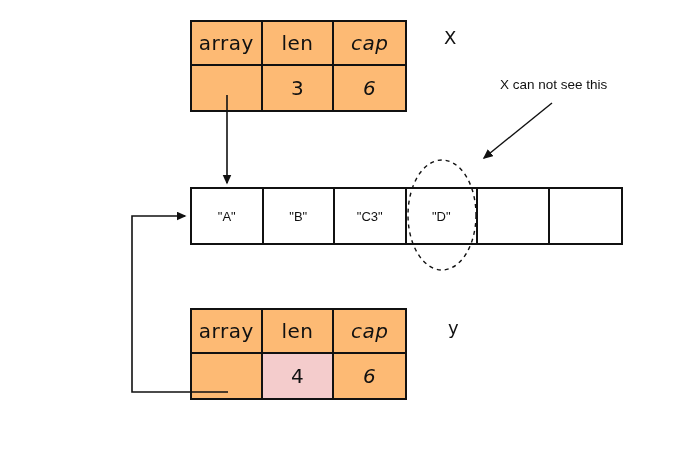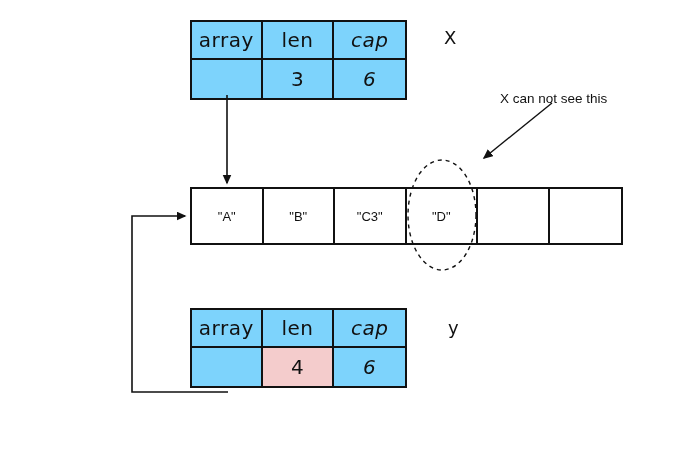--- a/index.html
+++ b/index.html
@@ -11,26 +11,26 @@
     width: 700px;
     height: 453px;
     background: #ffffff;
     overflow: hidden;
   }
 
   
   .slice-table {
     position: absolute;
     width: 217px;
-    height: 80px;
+    height: 92px;
     display: grid;
     grid-template-columns: 72fr 73fr 72fr;
     grid-template-rows: 1fr 1fr;
     border: 2px solid #111;
-    background: #7dd3fc;
+    background: #fdba74;
   }
   .slice-table .cell {
     display: flex;
     align-items: center;
     justify-content: center;
     border-right: 2px solid #111;
     color: #111;
     font-size: 20px;
     letter-spacing: 0.5px;
   }
@@ -62,21 +62,21 @@
   .backing-array .acell.last { border-right: none; }
 
   .var-label {
     position: absolute;
     font-size: 18px;
     color: #111;
   }
   .annotation-text {
     position: absolute;
     left: 500px;
-    top: 91px;
+    top: 77px;
     font-family: "Liberation Sans", sans-serif;
     font-size: 13.5px;
     color: #111;
     white-space: nowrap;
   }
 
   .overlay {
     position: absolute;
     left: 0; top: 0;
     width: 700px; height: 453px;

